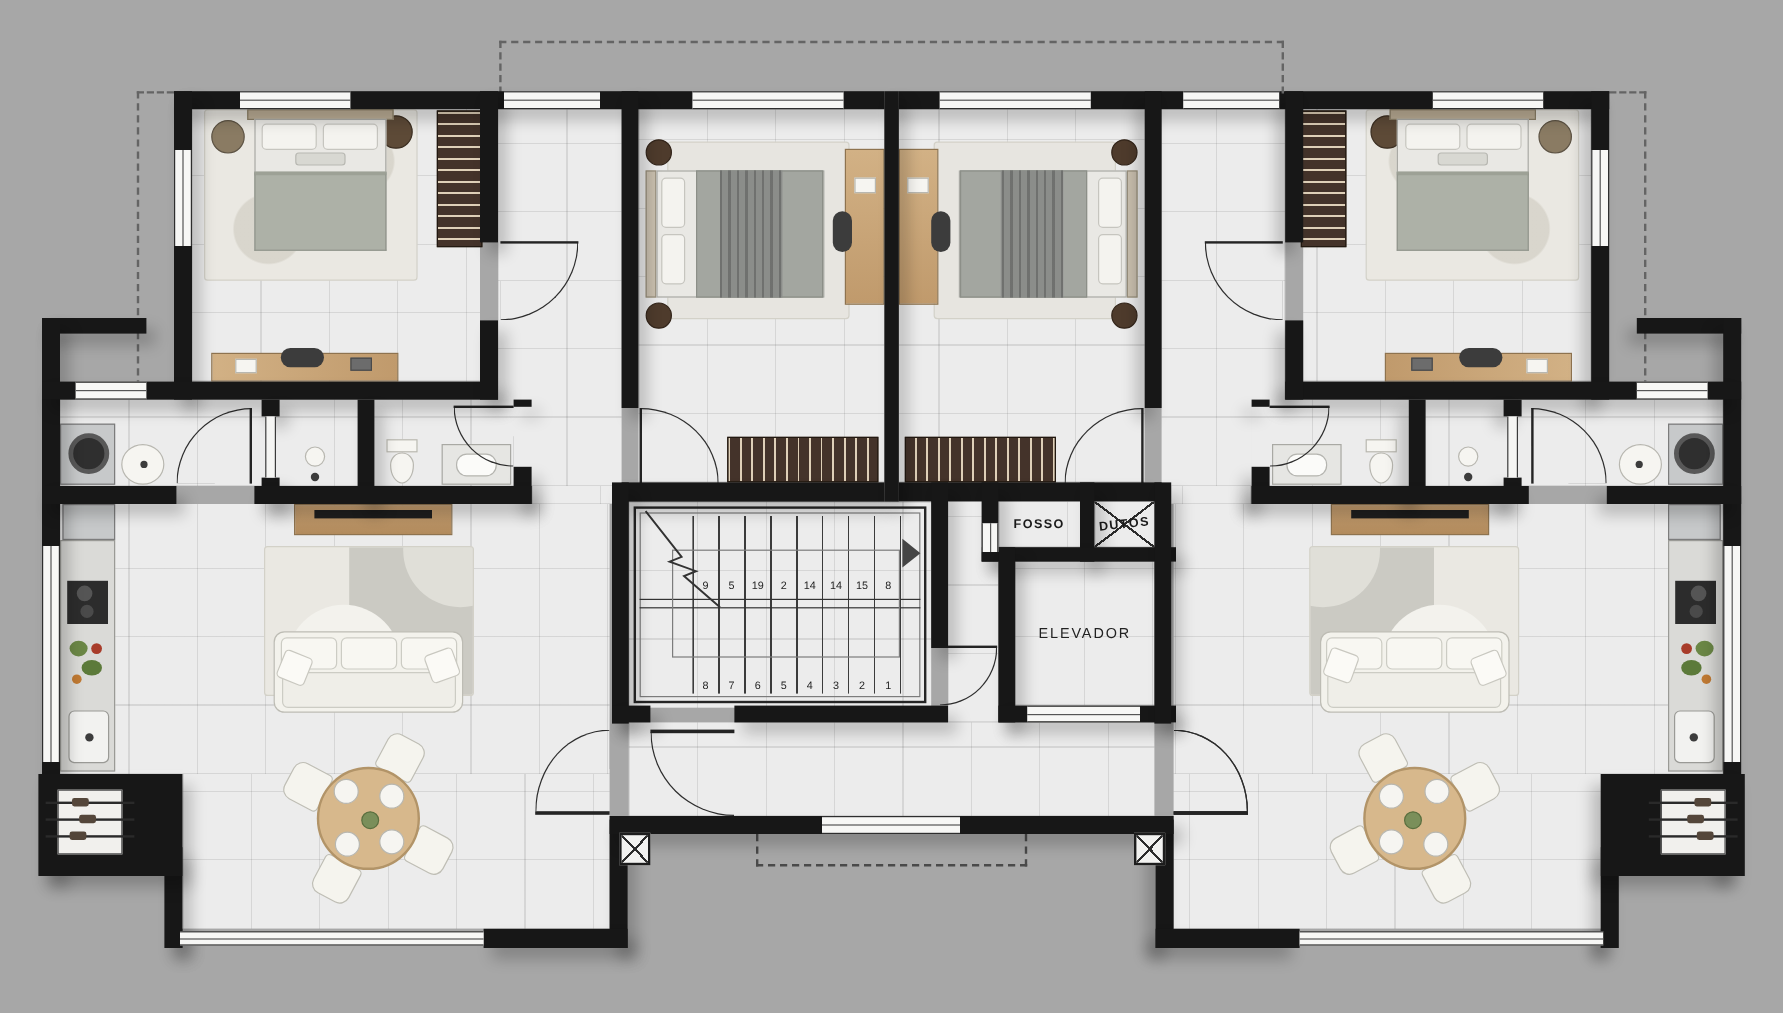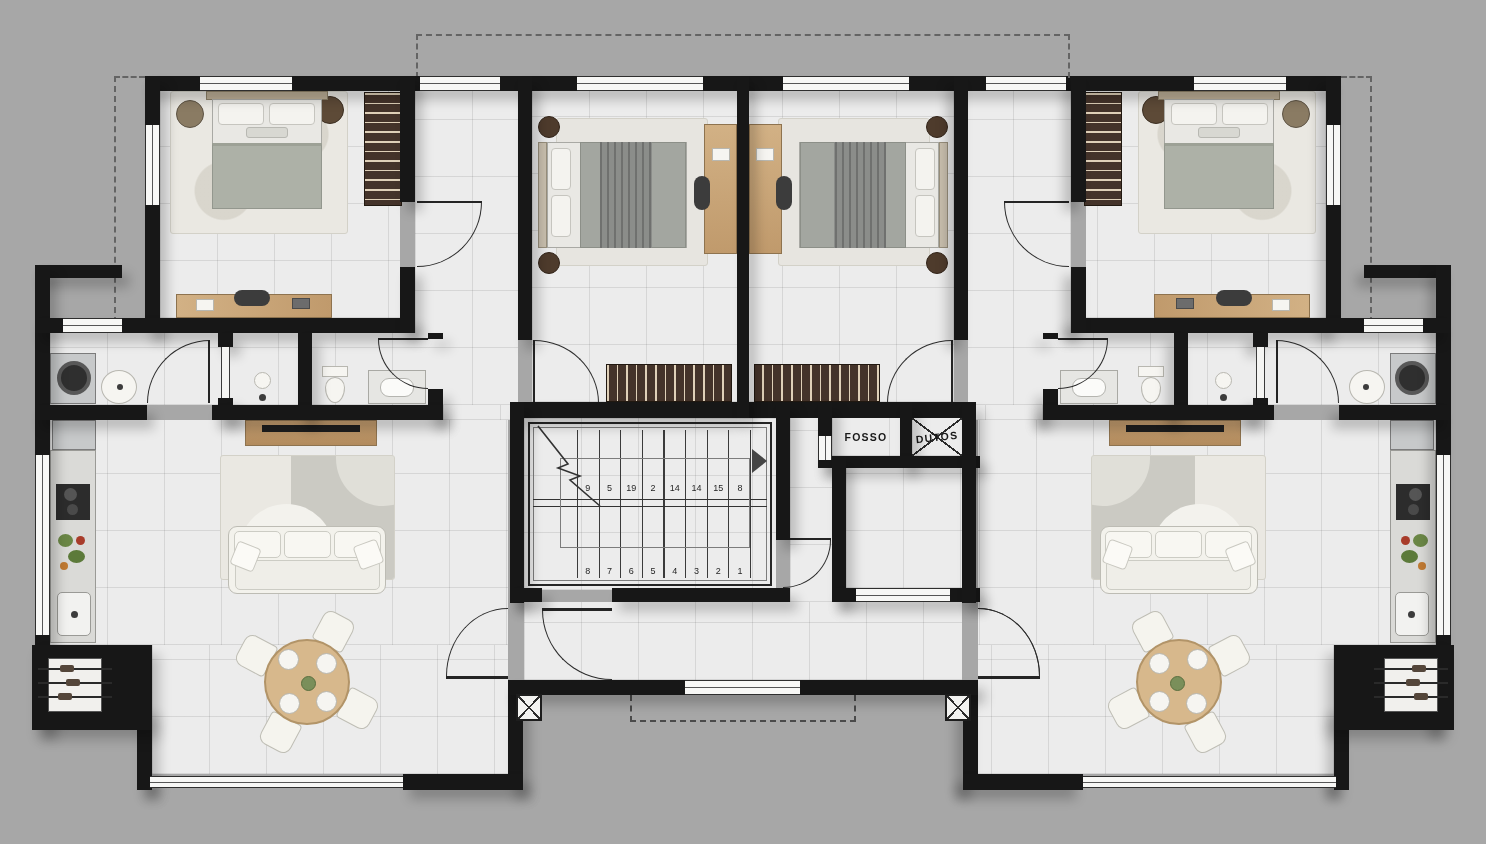--- a/index.html
+++ b/index.html
@@ -435,20 +435,23 @@
       <path d="M4 2 L34 40 L24 44 L46 52 L36 56 L66 82" fill="none" stroke="#333" stroke-width="1.6"></path>
     </svg>
 
     <div class="el lbl" style="left:832px;top:418px;width:68px;height:38px">
       <span>FOSSO</span>
     </div>
     <div class="el xcross" style="left:912px;top:418px;width:50px;height:38px;z-index:21"></div>
     <div class="el lbl" style="left:906px;top:418px;width:62px;height:38px;transform:rotate(-6deg)">
       <span>DUTOS</span>
     </div>
+    <div class="el lbl light" style="left:846px;top:468px;width:116px;height:120px">
+      <span>ELEVADOR</span>
+    </div>
 
     <div class="el xbox xcross" style="left:516px;top:694px;width:26px;height:27px"></div>
     <div class="el xbox xcross" style="left:945px;top:694px;width:26px;height:27px"></div>
 
     <div class="el dash topbox" style="left:416px;top:34px;width:654px;height:44px"></div>
     <div class="el dash botbox" style="left:630px;top:695px;width:226px;height:27px"></div>
   </div>
 
 </div>
 

